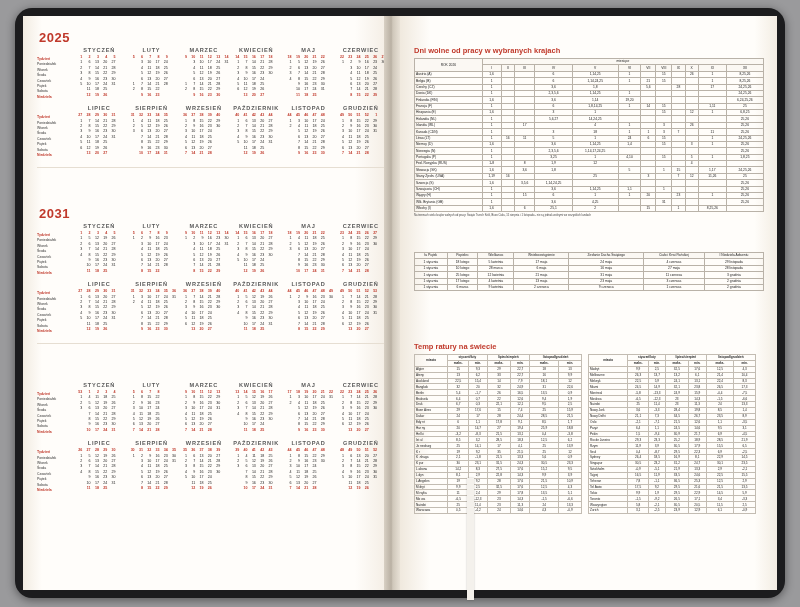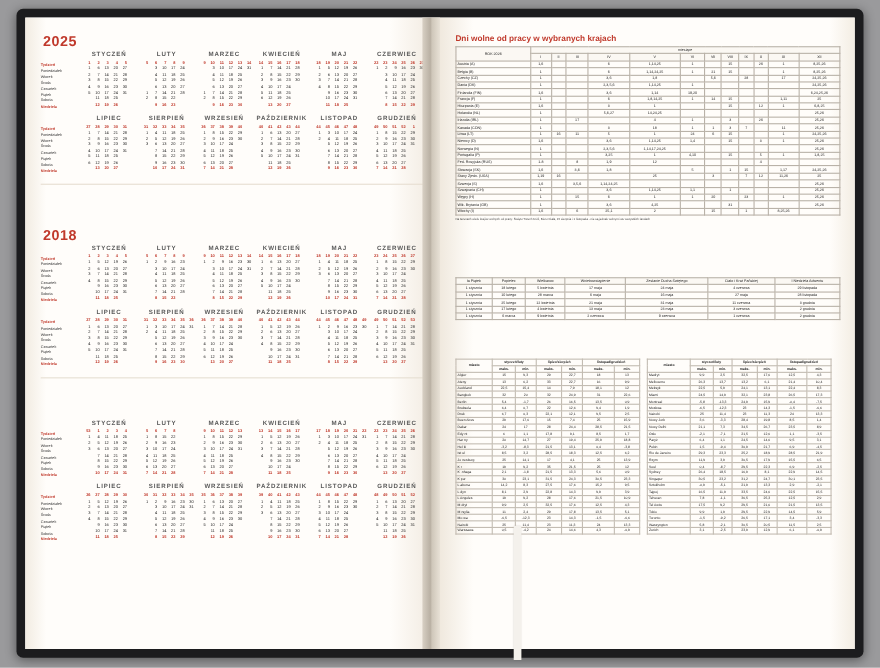--- a/index.html
+++ b/index.html
@@ -6,21 +6,21 @@
   body{
     width:800px;height:607px;overflow:hidden;
     background:#9a9a9c;
     font-family:"Liberation Sans", sans-serif;
     position:relative;
   }
   
   #book{
     position:absolute;left:15px;top:8px;width:770px;height:590px;
     background:#1c1c1e;
-    border-radius:6px;
+    border-radius:17px;
     box-shadow:0 2px 10px rgba(0,0,0,.45);
   }
   #pages{
     position:absolute;left:8px;top:8px;width:754px;height:574px;
     display:flex;
     background:#fff;
   }
   .page{
     position:relative;
     background:#fffdf9;
@@ -68,21 +68,21 @@
   .mgrid{display:flex;flex-direction:column;}
   .mrow{display:flex;justify-content:flex-start;font-size:3.6px;line-height:5.4px;color:#222;}
   .mrow span{width:8.3px;text-align:right;}
   .mrow.red span{color:#c0392b;font-weight:bold;}
   .mrow.head span{color:#c0392b;font-weight:bold;}
   .yearrule{border:0;border-top:1px solid #e6ded2;margin:8px 0 0 0;}
 
   
   .rp{position:absolute;left:14px;width:350px;}
   .sectitle{
-    font-size:7.5px;font-weight:bold;color:#c0392b;margin-bottom:3px;
+    font-size:7.5px;font-weight:bold;color:#c0392b;margin-bottom:3px;margin-top:16px;
   }
   table.grid{
     border-collapse:collapse;width:100%;
     font-size:3.3px;color:#222;
   }
   table.grid th,table.grid td{
     border:.4px solid #b9b2a8;padding:.4px 1px;line-height:4.6px;
     text-align:center;white-space:nowrap;
   }
   table.grid td.l{text-align:left;}
@@ -875,21 +875,21 @@
                   <span>21</span>
                   <span>28</span>
                   <span></span>
                 </div>
               </div>
             </div>
           </div>
         <hr class="yearrule">
       </div>
       <div class="yearblock y2">
-        <div class="yearhead">2018</div>
+        <div class="yearhead">2031</div>
         <div class="halfyear" id="y2026h1">
             <div class="labelcol">
               <div class="hdr">Tydzień</div>
               <div>Poniedziałek</div>
               <div>Wtorek</div>
               <div>Środa</div>
               <div>Czwartek</div>
               <div>Piątek</div>
               <div>Sobota</div>
               <div class="sun">Niedziela</div>
@@ -2846,20 +2846,21 @@
                 <td>2 czerwca</td>
                 <td>9 czerwca</td>
                 <td>1 czerwca</td>
                 <td>2 grudnia</td>
               </tr>
             </tbody>
           </table>
       </div>
 
       <div class="rp" style="top:310px;">
+        <div class="sectitle">Temp  ratury na świecie</div>
         <div class="tempwrap">
           <table class="temp" id="temp-left">
               <tbody>
                 <tr>
                   <th rowspan="2">miasto</th>
                   <th colspan="2">styczeń/luty</th>
                   <th colspan="2">lipiec/sierpień</th>
                   <th colspan="2">listopad/grudzień</th>
                 </tr>
                 <tr>

